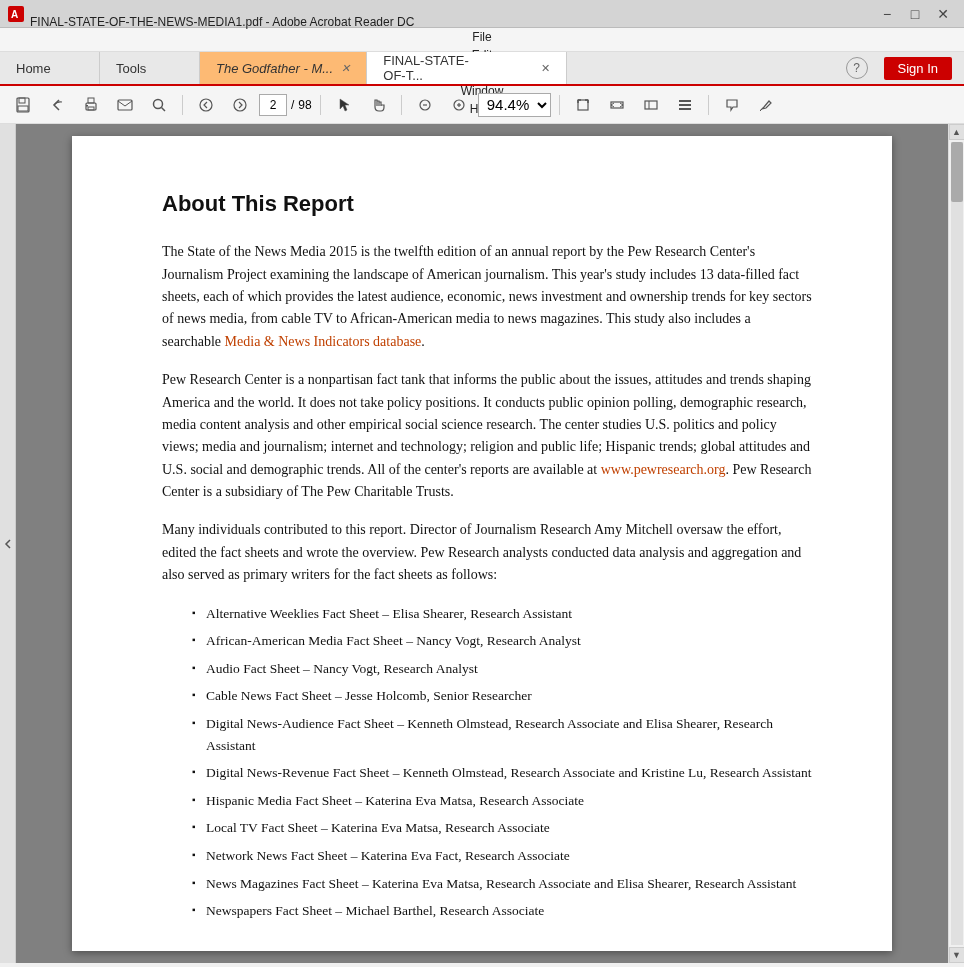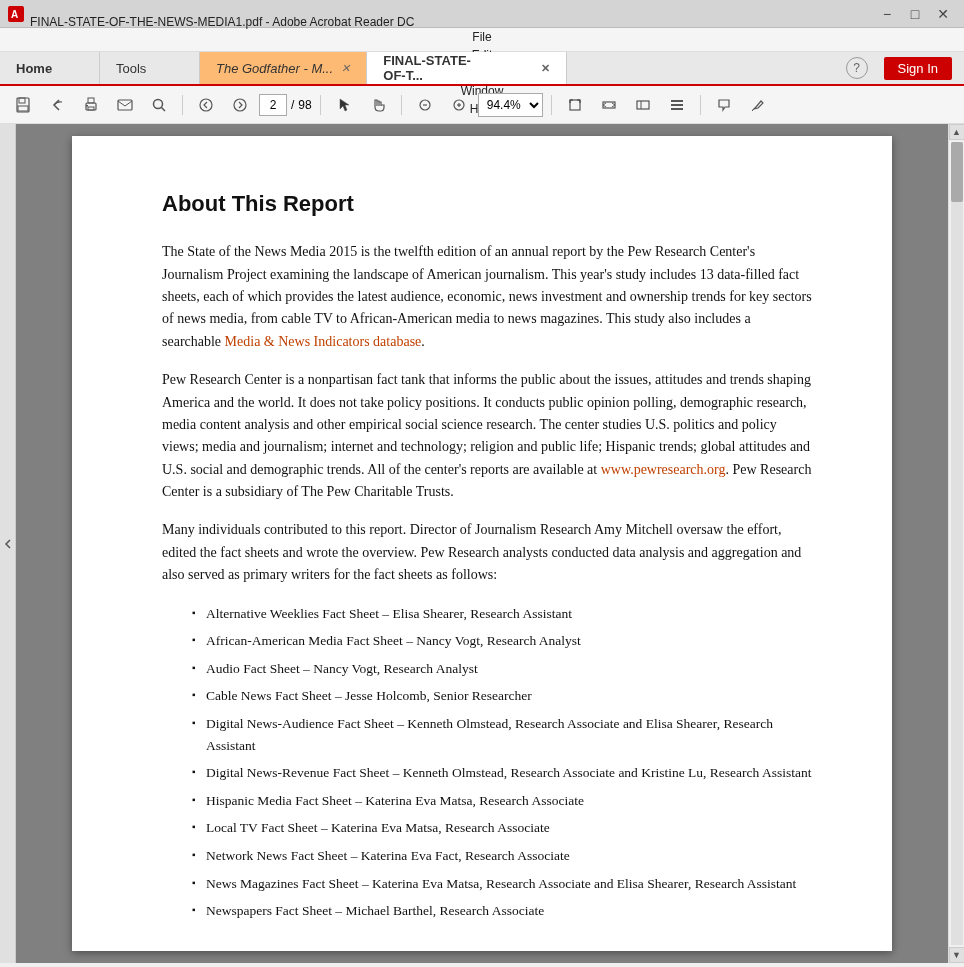--- a/index.html
+++ b/index.html
@@ -46,24 +46,24 @@
       height: 34px;
       display: flex;
       align-items: stretch;
       border-bottom: 2px solid #c00;
     }
     .tab {
       display: flex; align-items: center; padding: 0 16px;
       font-size: 13px; cursor: pointer; border-right: 1px solid #ccc;
       min-width: 100px; max-width: 200px;
     }
-    .tab.home { background: #e8e8e8; color: #333; font-weight: bold; }
+    .tab.home { background: #e8e8e8; color: #333; font-weight: normal; }
     .tab.tools { background: #e8e8e8; color: #333; }
     .tab.doc1 { background: #fdba74; color: #333; font-style: italic; }
-    .tab.doc2 { background: #fff; color: #333; font-weight: bold; border-bottom: none; gap: 44px; }
+    .tab.doc2 { background: #fff; color: #333; font-weight: normal; border-bottom: none; gap: 44px; }
     .tab-close { margin-left: 8px; font-size: 11px; color: #666; cursor: pointer; }
     .tab-right { margin-left: auto; display: flex; align-items: center; padding-right: 12px; gap: 16px; }
     .tab-help { font-size: 18px; color: #666; cursor: pointer; border: 1px solid #999; border-radius: 50%; width: 22px; height: 22px; display: flex; align-items: center; justify-content: center; font-size: 12px; }
     .sign-in-btn {
       background: #c00; color: white; border: none; padding: 4px 14px;
       font-size: 13px; cursor: pointer; border-radius: 2px;
     }
 
     
     .toolbar {
@@ -82,21 +82,21 @@
     }
     .toolbar-separator { width: 1px; height: 20px; background: #ccc; margin: 0 4px; }
     .page-nav {
       display: flex; align-items: center; gap: 4px; font-size: 12px;
     }
     .page-input {
       width: 28px; height: 22px; text-align: center; border: 1px solid #aaa;
       font-size: 12px; padding: 1px;
     }
     .zoom-select {
-      height: 24px; font-size: 12px; border: 1px solid #aaa; padding: 0 4px;
+      height: 24px; font-size: 15px; border: 1px solid #aaa; padding: 0 4px;
       background: white; cursor: pointer;
     }
 
     
     .main-area {
       display: flex;
       height: calc(967px - 28px - 24px - 34px - 38px - 4px);
       background: #808080;
     }
 

